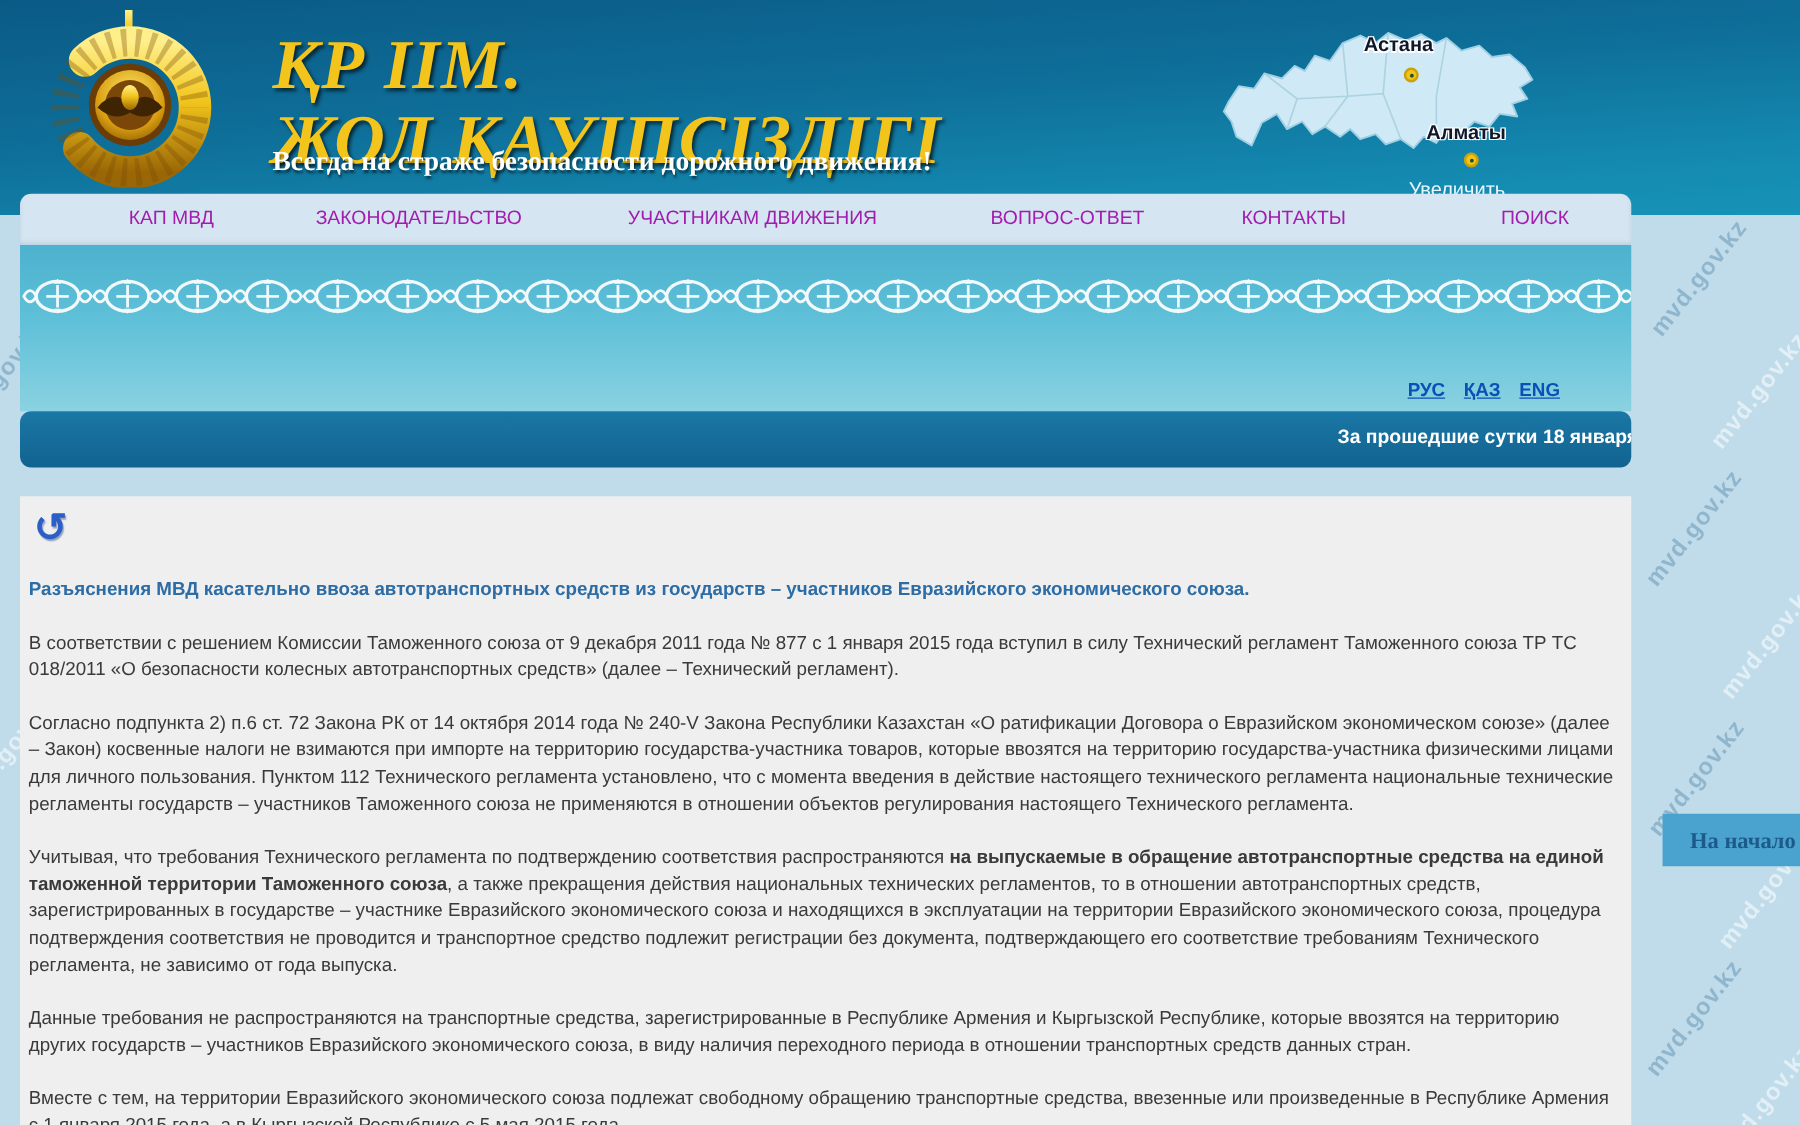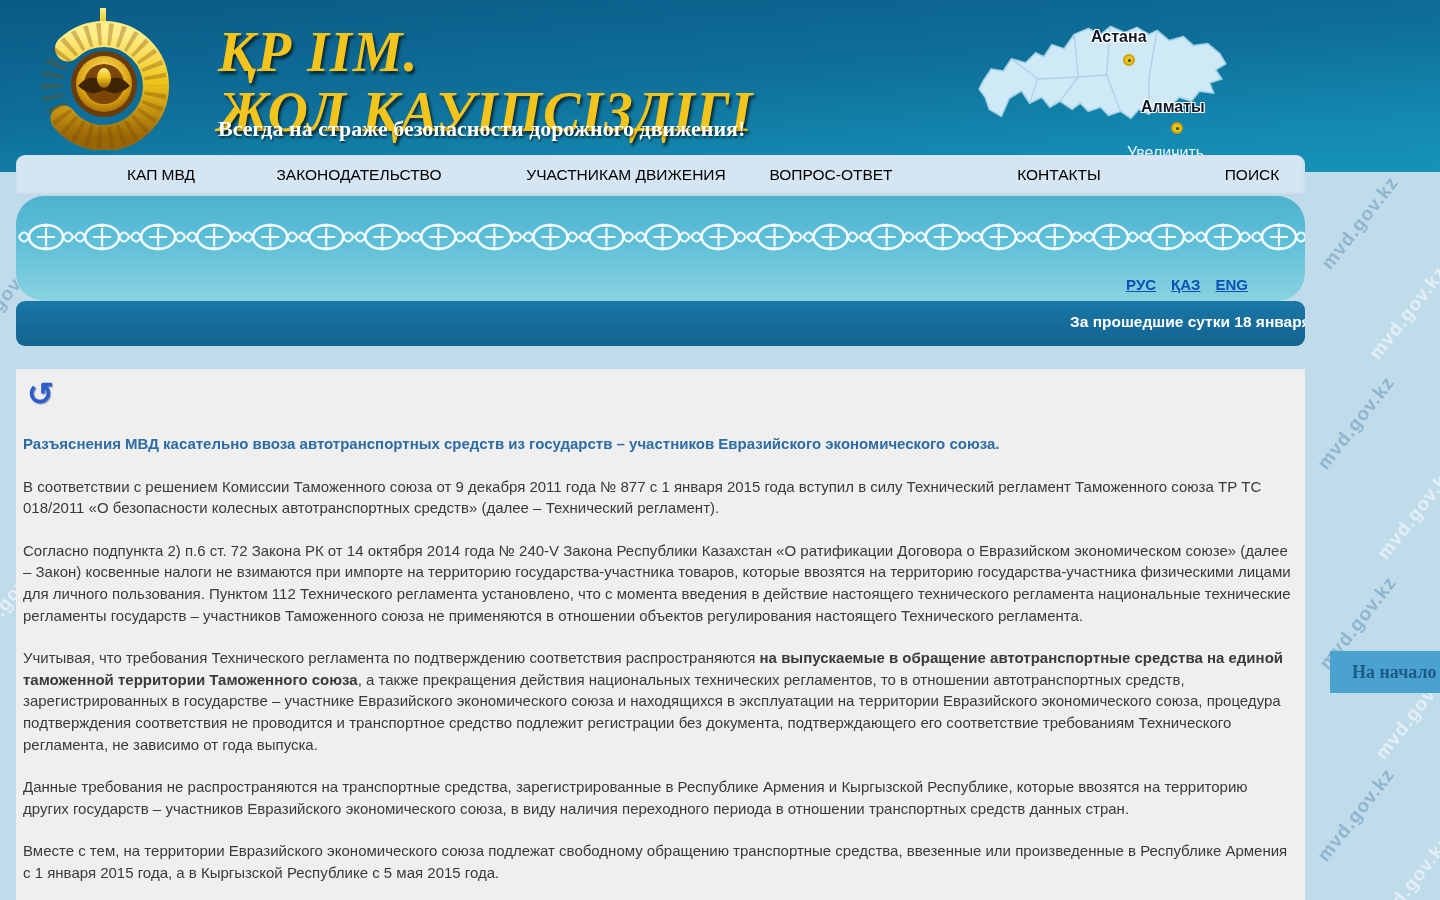--- a/index.html
+++ b/index.html
@@ -56,26 +56,25 @@
   }
 
   
   .main-col { position:absolute; left:16px; top:155px; width:1289px; }
   .nav-bar {
     position:relative; height:41px; background:#d5e5f1;
     border-radius:9px 9px 0 0; box-shadow:inset 0 -2px 3px rgba(120,160,190,0.25);
   }
   .nav-item {
     position:absolute; top:11px; transform:translateX(-50%);
-    font-size:15.5px; color:#000000; text-decoration:none; cursor:pointer; white-space:nowrap;margin-left:24px;
+    font-size:15.5px; color:#a21caf; text-decoration:none; cursor:pointer; white-space:nowrap;
   }
   .band {
-    position:relative; height:105px;
+    position:relative; height:133px;
     background:linear-gradient(180deg,#4db2cf 0%,#5fc0d8 45%,#8ad2e1 100%);
-    border-radius:28px;
   }
   .ornament { position:absolute; left:0; top:26px; width:1289px; height:30px; opacity:0.92; }
   .lang-row { position:absolute; right:57px; bottom:8px; display:flex; gap:15px; }
   .lang-link {
     font-size:15px; font-weight:bold; color:#0b50b5; text-decoration:underline; cursor:pointer;
   }
   .ticker {
     position:relative; height:45px; background:linear-gradient(180deg,#1a77a6,#12638f);
     border-radius:9px; overflow:hidden;
   }
@@ -166,21 +165,21 @@
   <span class="city-dot" style="left:196px;top:108px"></span>
   <a class="map-zoom">Увеличить</a>
 </div>
 
 <div class="main-col">
 
   <div class="nav-bar">
     <a class="nav-item" style="left:121px">КАП МВД</a>
     <a class="nav-item" style="left:319px">ЗАКОНОДАТЕЛЬСТВО</a>
     <a class="nav-item" style="left:586px">УЧАСТНИКАМ ДВИЖЕНИЯ</a>
-    <a class="nav-item" style="left:791px">ВОПРОС-ОТВЕТ</a>
+    <a class="nav-item" style="left:838px">ВОПРОС-ОТВЕТ</a>
     <a class="nav-item" style="left:1019px">КОНТАКТЫ</a>
     <a class="nav-item" style="left:1212px">ПОИСК</a>
   </div>
 
   <div class="band">
     <svg class="ornament" viewBox="0 0 1288 30" preserveAspectRatio="none">
       <defs>
         <g id="motif" stroke="#ffffff" fill="none" stroke-width="2.6">
           <ellipse cx="30" cy="15" rx="17" ry="12"></ellipse>
           <path d="M30,6 V24 M21,15 H39" stroke-width="2.2"></path>

